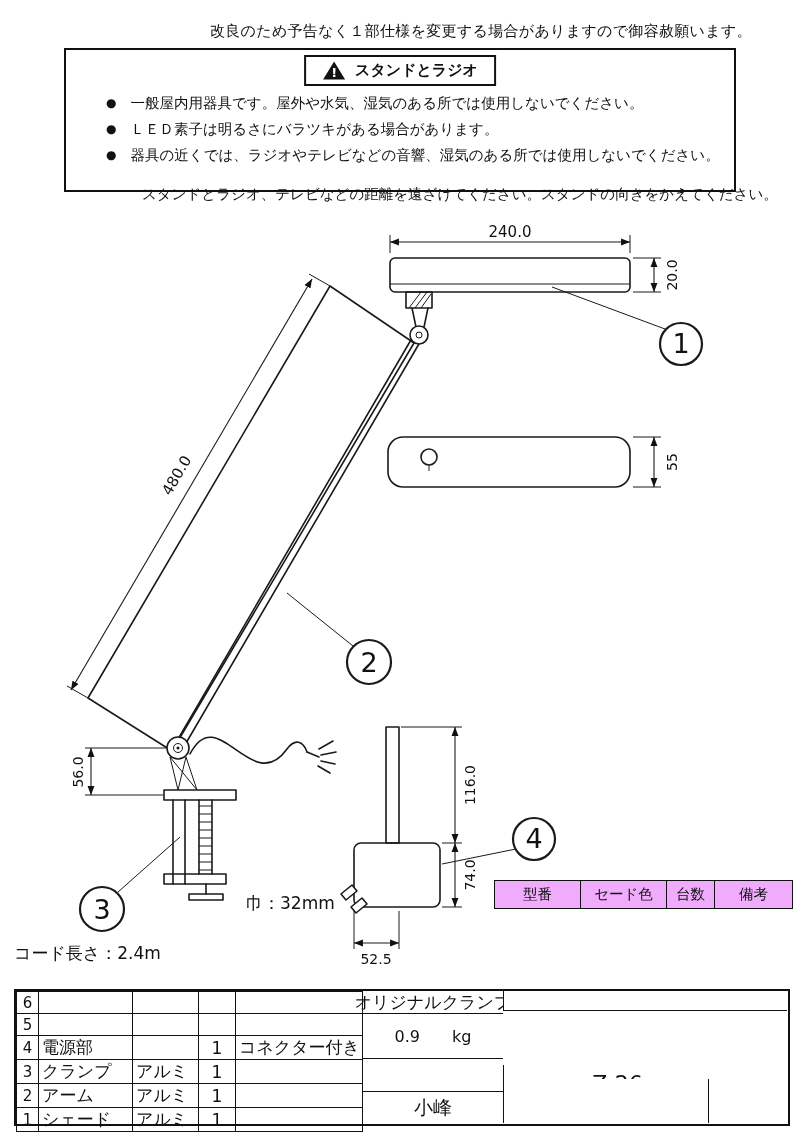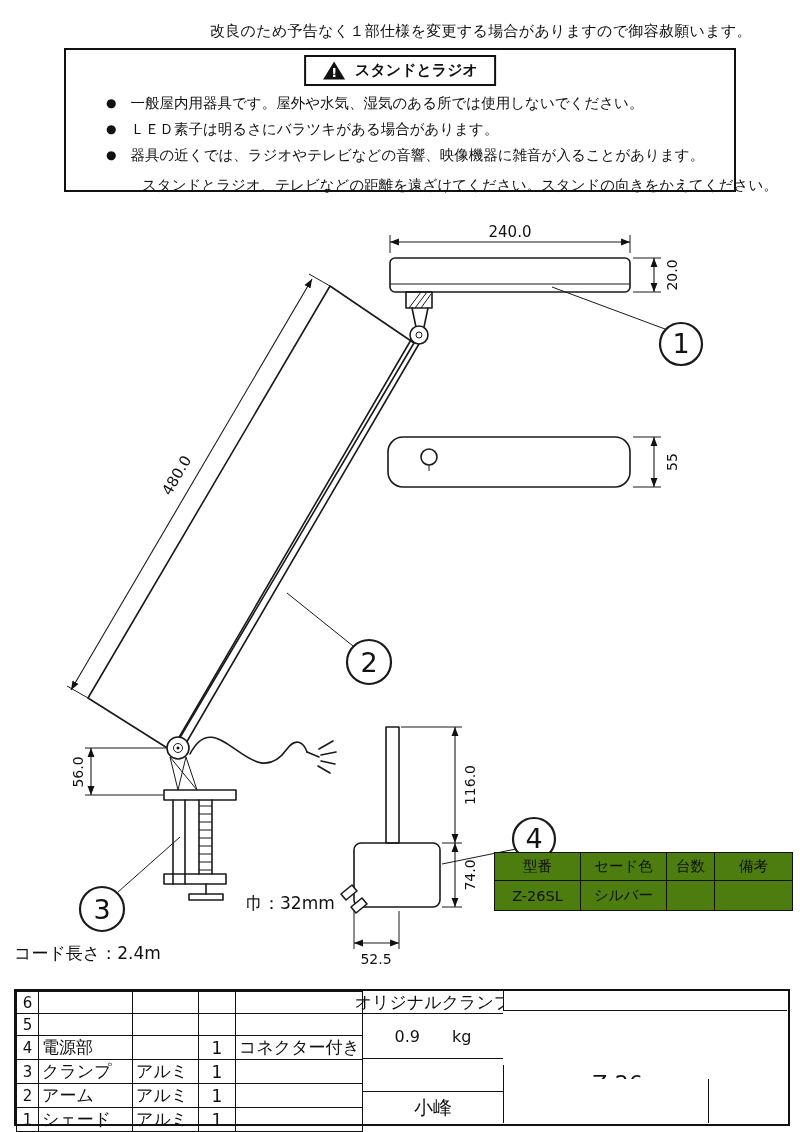--- a/index.html
+++ b/index.html
@@ -21,21 +21,21 @@
   svg.draw .thin { stroke:#1a1a1a; stroke-width:1;   fill:none; }
   svg.draw .dim  { stroke:#1a1a1a; stroke-width:1.1; fill:none; }
   svg.draw .wfill{ fill:#fff; }
   svg.draw text  { font-family:"DejaVu Sans","Liberation Sans",sans-serif; fill:#111; }
   svg.draw .dimtext { font-size:14px; }
   svg.draw .dimtext2{ font-size:15px; }
   svg.draw .notetext{ font-size:17px; }
   svg.draw .callout { stroke:#1a1a1a; stroke-width:2.2; fill:#fff; }
   svg.draw .cnum { font-size:27px; }
 
-  table.spec { position:absolute; left:494px; top:852px; border-collapse:collapse; table-layout:fixed; background:#4d7c0f; }
+  table.spec { position:absolute; left:494px; top:880px; border-collapse:collapse; table-layout:fixed; background:#f0abfc; }
   table.spec th, table.spec td { border:1.8px solid #111; font-size:14.5px; font-weight:normal;
                                  text-align:center; padding:0 3px; white-space:nowrap; overflow:hidden; }
   table.spec th { height:28px; }
   table.spec td { height:30px; }
 
   .tblock { position:absolute; left:14px; top:989px; width:776px; height:137px; border:2.5px solid #111; background:#fff; }
   table.parts { position:absolute; left:0; top:0; border-collapse:collapse; table-layout:fixed; width:346px; height:132px; }
   table.parts td { border:1.3px solid #111; font-size:17px; padding:0 3px; white-space:nowrap; overflow:hidden; height:22px; }
   table.parts td.c-no  { text-align:center; font-size:15px; }
   table.parts td.c-qty { text-align:center; }
@@ -69,23 +69,23 @@
     <div class="wrow" style="top:44px">
       <span class="bullet">●</span>
       <span>一般屋内用器具です。屋外や水気、湿気のある所では使用しないでください。</span>
     </div>
     <div class="wrow" style="top:70px">
       <span class="bullet">●</span>
       <span>ＬＥＤ素子は明るさにバラツキがある場合があります。</span>
     </div>
     <div class="wrow" style="top:96px">
       <span class="bullet">●</span>
-      <span>器具の近くでは、ラジオやテレビなどの音響、映像機器に雑音が入ることがあります。</span>
-    </div>
-    <div class="wrow cont" style="top:126px">
+      <span>器具の近くでは、ラジオやテレビなどの音響、湿気のある所では使用しないでください。</span>
+    </div>
+    <div class="wrow cont" style="top:135px">
       <span>スタンドとラジオ、テレビなどの距離を遠ざけてください。スタンドの向きをかえてください。</span>
     </div>
   </div>
 
   <svg class="draw" viewBox="0 0 800 1132">
     <defs>
       <marker id="arr" viewBox="0 0 10 10" refX="9" refY="5" markerWidth="9" markerHeight="9" orient="auto-start-reverse">
         <path d="M0 1.5 L9 5 L0 8.5 Z" fill="#111"></path>
       </marker>
     </defs>
@@ -227,26 +227,20 @@
       </colgroup>
     <thead>
       <tr>
         <th>型番</th>
         <th>セード色</th>
         <th>台数</th>
         <th>備考</th>
       </tr>
     </thead>
     <tbody>
-      <tr>
-        <td>Z-26SL</td>
-        <td>シルバー</td>
-        <td></td>
-        <td></td>
-      </tr>
     </tbody>
   </table>
 
   <div class="tblock">
     <table class="parts">
       <colgroup>
           <col style="width:22px">
           <col style="width:94px">
           <col style="width:66px">
           <col style="width:37px">

